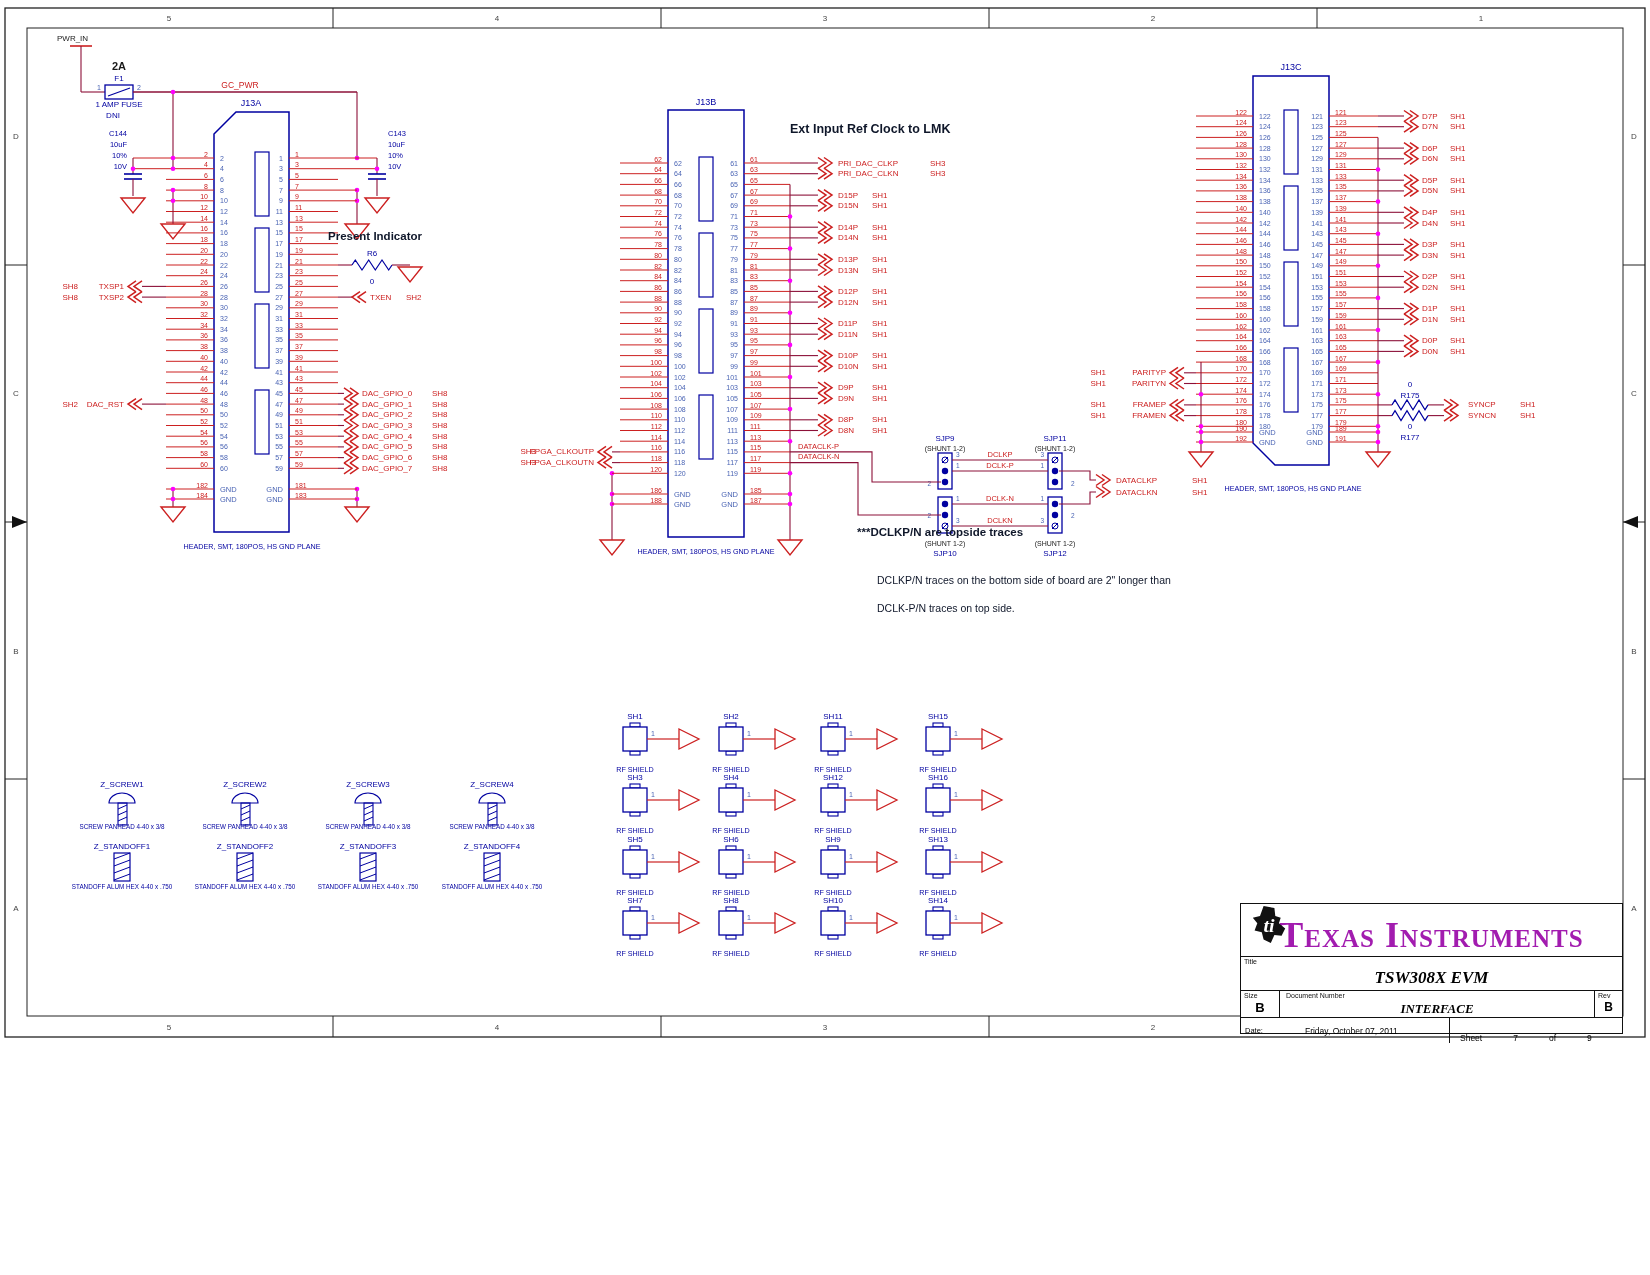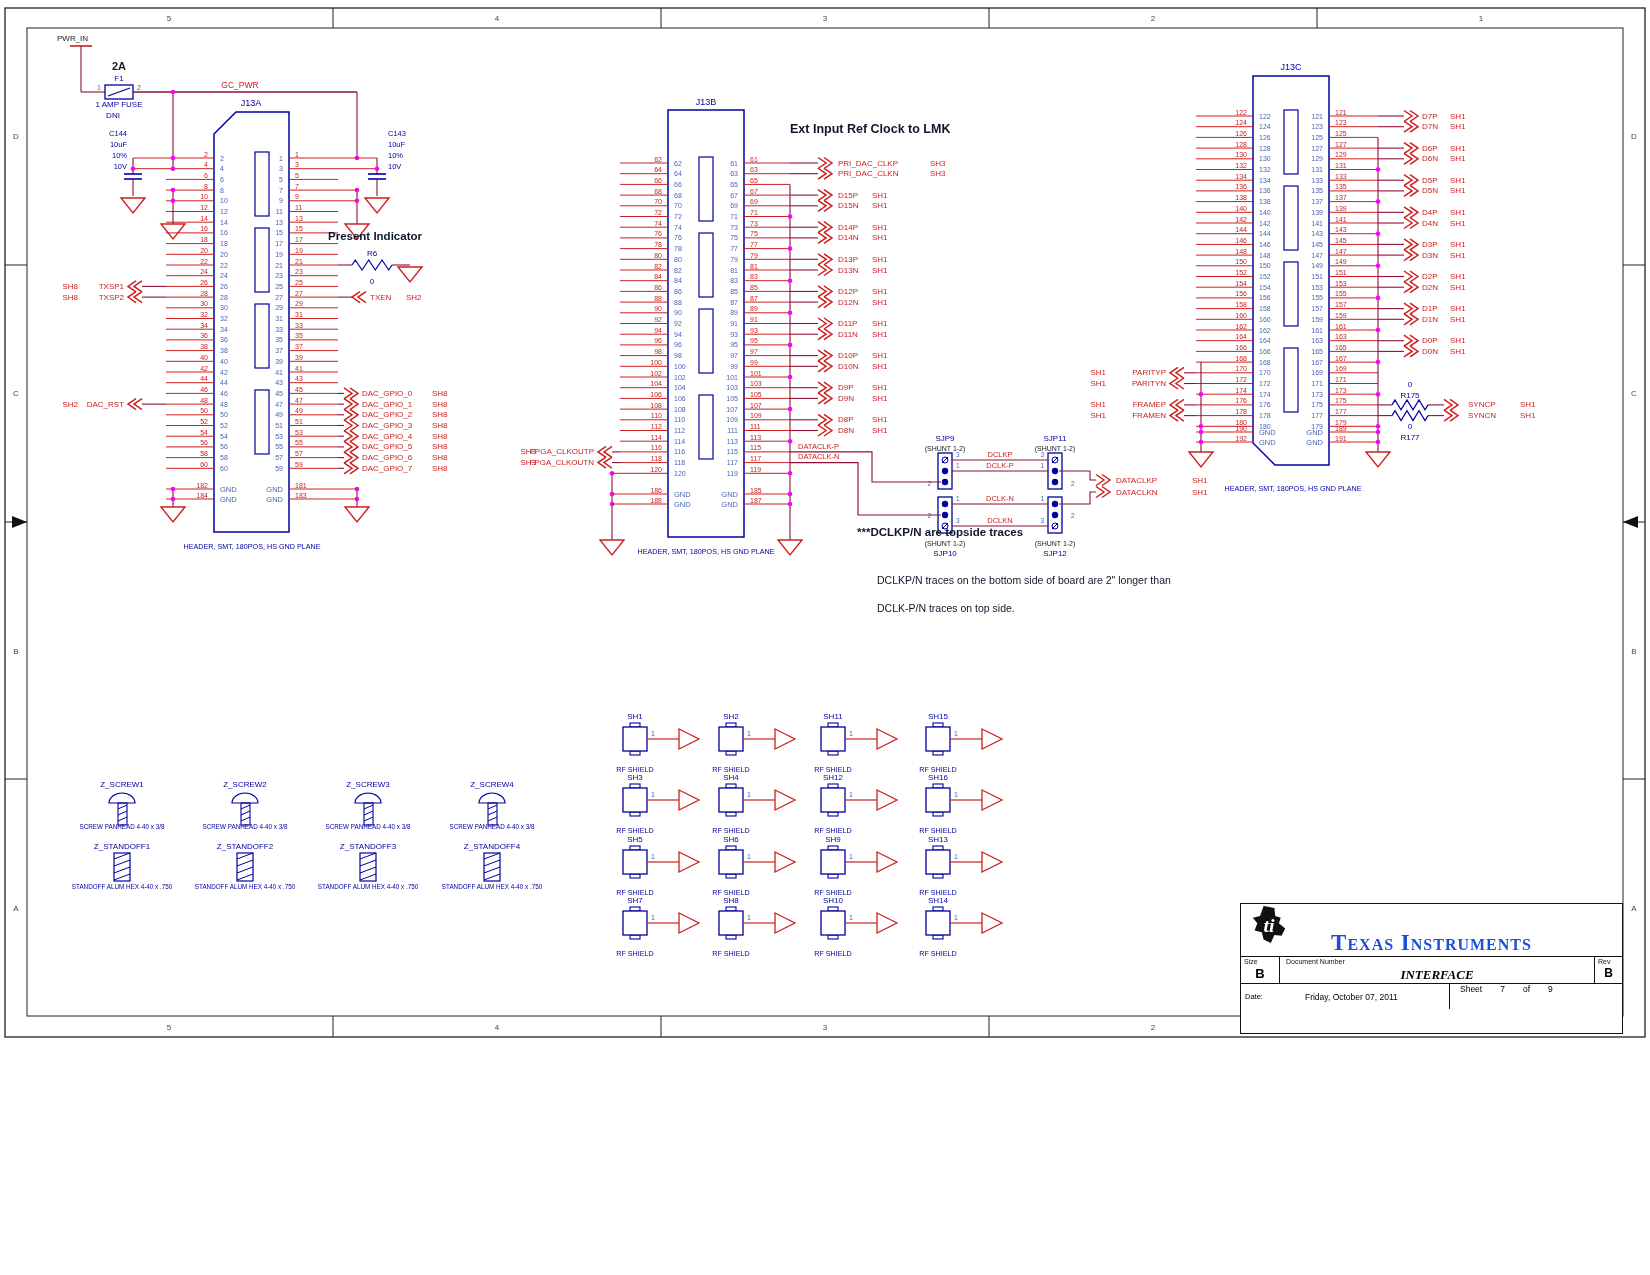--- a/index.html
+++ b/index.html
@@ -11,40 +11,40 @@
   .hdg{font-weight:bold;}
   
   .titleblock{position:absolute;left:1240px;top:903px;width:383px;height:131px;
     border:1.6px solid #111;box-sizing:border-box;background:#fff;}
   .tb-row{box-sizing:border-box;position:relative;}
   .tb-logo{height:52px;display:flex;align-items:flex-end;}
   .ti-bug{width:36px;height:42px;margin-left:10px;flex:0 0 auto;}
   .ti-bug text{font-family:"Liberation Serif",serif;font-style:italic;font-weight:bold;
     font-size:22px;fill:#fff;}
   .ti-brand{flex:1;text-align:center;font-family:"Liberation Serif",serif;
-    font-variant:small-caps;font-weight:bold;font-size:23px;color:#1d4ed8;letter-spacing:1px;
+    font-variant:small-caps;font-weight:bold;font-size:36px;color:#a21caf;letter-spacing:1px;
     }
   .tb-title{height:34px;border-top:1.2px solid #111;}
   .tb-small{position:absolute;left:3px;top:1px;font-size:7px;color:#111;}
   .tb-title-text{text-align:center;font-family:"Liberation Serif",serif;font-style:italic;
     font-weight:bold;font-size:17px;margin-top:11px;}
   .tb-mid{height:27px;border-top:1.2px solid #111;display:flex;}
   .tb-size{width:38px;border-right:1.2px solid #111;position:relative;text-align:center;}
   .tb-size b{display:block;margin-top:9px;font-size:13px;}
   .tb-doc{flex:1;border-right:1.2px solid #111;position:relative;text-align:center;}
   .tb-doc .tb-small{left:6px;}
   .tb-doc-text{font-family:"Liberation Serif",serif;font-style:italic;font-weight:bold;
     font-size:13px;margin-top:10px;}
   .tb-rev{width:27px;position:relative;text-align:center;}
   .tb-rev b{display:block;margin-top:9px;font-size:12px;}
   .tb-date{height:26px;border-top:1.2px solid #111;display:flex;font-size:8.5px;}
   .tb-date-cell{flex:1;border-right:1.2px solid #111;display:flex;align-items:center;}
   .tb-date-cell .lab{margin-left:4px;font-size:7.5px;}
   .tb-date-text{margin-left:42px;}
-  .tb-sheet-cell{width:172px;display:flex;align-items:flex-start;gap:18px;padding-left:10px;
+  .tb-sheet-cell{width:172px;display:flex;align-items:flex-end;gap:31px;padding-left:10px;
     box-sizing:border-box;}
 </style>
 </head>
 <body>
 
 <div class="stage">
 
   <svg id="schematic" width="1650" height="1275" viewBox="0 0 1650 1275">
       <rect x="5" y="8" width="1640" height="1029" fill="none" stroke="#222" stroke-width="1.3"></rect>
       <rect x="27" y="28" width="1596" height="988" fill="none" stroke="#222" stroke-width="1"></rect>
@@ -1320,20 +1320,24 @@
   <div class="ov" style="left:877px;top:602px;font-size:10.5px;">DCLK-P/N traces on top side.</div>
 
   <div class="titleblock">
     <div class="tb-row tb-logo">
       <svg class="ti-bug" viewBox="0 0 40 44">
         <path d="M14 1 L26 3 L27 12 L33 14 L31 20 L38 26 L34 34 L26 33 L22 42 L14 38 L12 30 L4 28 L7 20 L2 14 L10 12 Z" fill="#111"></path>
         <text x="20" y="30" text-anchor="middle">ti</text>
       </svg>
       <div class="ti-brand">Texas Instruments</div>
     </div>
+    <div class="tb-row tb-title">
+      <span class="tb-small">Title</span>
+      <div class="tb-title-text">TSW308X EVM</div>
+    </div>
     <div class="tb-row tb-mid">
       <div class="tb-size">
         <span class="tb-small">Size</span>
         <b>B</b>
       </div>
       <div class="tb-doc">
         <span class="tb-small">Document Number</span>
         <div class="tb-doc-text">INTERFACE</div>
       </div>
       <div class="tb-rev">

